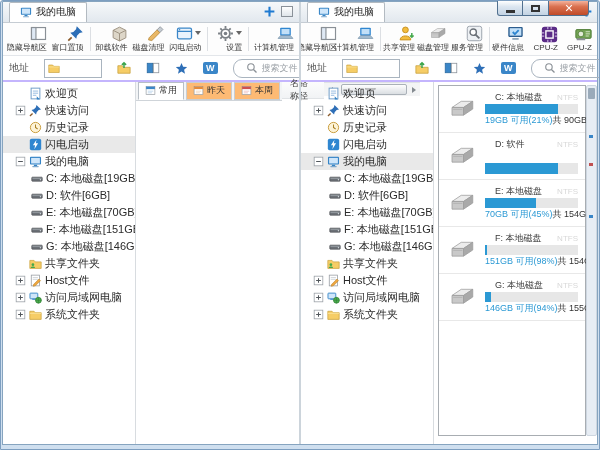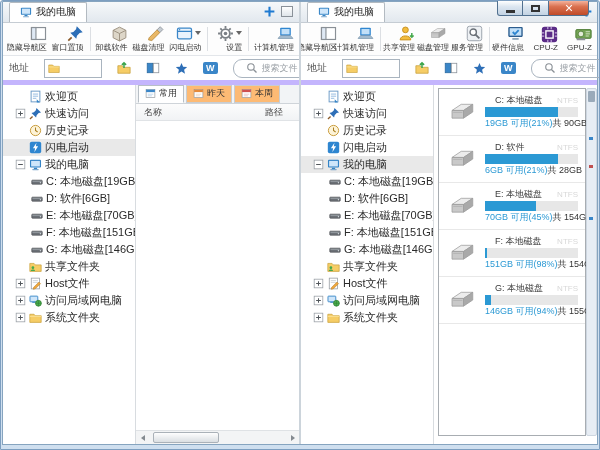--- a/index.html
+++ b/index.html
@@ -39,21 +39,21 @@
   
   .toolbar{height:30px;display:flex;align-items:stretch;padding:1px 2px;background:#fdfdfd;
     border-bottom:1px solid #e3e6ea;overflow:hidden}
   .tbtn{display:flex;flex-direction:column;align-items:flex-end;justify-content:center;gap:1px;padding:1px 3px;min-width:28px}
   .tbtn .lbl{font-size:8px;color:#333;white-space:nowrap}
   .irow{display:flex;align-items:center;gap:2px;height:16px}
   .caret{width:0;height:0;border-left:3px solid transparent;border-right:3px solid transparent;border-top:4px solid #666}
   .tsep{width:1px;background:#dcdfe3;margin:3px 3px;flex:none}
 
   
-  .addrbar{height:24px;display:flex;align-items:center;gap:15px;padding:0 6px;background:#fff;border-bottom:5px solid #c4b5fd}
+  .addrbar{height:24px;display:flex;align-items:center;gap:15px;padding:0 6px;background:#fff;border-bottom:2px solid #c4b5fd}
   .addr-lbl{font-size:10px;color:#555;white-space:nowrap}
   .addr-input{flex:1;height:17px;border:1px solid #a9b4bf;background:#fff;display:flex;align-items:center;gap:3px;padding:0 3px;min-width:50px}
   .addr-field{flex:1;border:none;outline:none;font-size:10px;min-width:10px;padding:0;background:transparent}
   .abtn{flex:none}
   .wbadge{font-size:9px;font-weight:bold;color:#fff;background:#3a86c8;border-radius:2px;padding:0 3px;line-height:12px;height:12px;flex:none}
   .searchbox{width:92px;height:17px;border:1px solid #a9b4bf;border-radius:9px;display:flex;align-items:center;padding:0 12px;gap:2px;flex:none}
   .search-field{flex:1;border:none;outline:none;font-size:9px;min-width:10px;color:#555;background:transparent}
   .search-field::placeholder{color:#9aa0a6}
   .xbtn{color:#b0b5ba;flex:none}
 
@@ -62,21 +62,21 @@
   .tree{width:132px;border-right:1px solid #d8dce0;padding-top:3px;overflow:hidden;flex:none}
   .trow{height:17px;display:flex;align-items:center;gap:3px;padding-left:12px;font-size:11px;color:#2b2b2b;white-space:nowrap}
   .trow.sel{background:#e9e9e9}
   .trow.lvl2{padding-left:28px}
   .exp{width:11px;height:11px;flex:none}
   .exp.blank{visibility:hidden}
   .ticon{flex:none}
   .tlabel{overflow:hidden}
 
   
-  .flist{flex:1;display:flex;flex-direction:column;min-width:0}
+  .flist{flex:1;display:flex;min-width:0}
   .ltabs{height:17px;display:flex;align-items:flex-end;background:#f2f4f6;border-bottom:1px solid #cfd4d9;padding:1px 2px 0}
   .ltab{display:flex;align-items:center;gap:3px;font-size:9px;padding:1px 6px 2px;border:1px solid #c8cdd2;color:#333;background:#fdba74;margin-left:2px;white-space:nowrap}
   .ltab.active{background:#fff;border-color:#b8bfc6;border-bottom-color:#fff;margin-left:0}
   .lhead{height:16px;display:flex;align-items:center;justify-content:space-between;padding:0 16px 0 8px;
     border-bottom:1px solid #e0e3e6;background:linear-gradient(#fcfcfc,#f1f3f5);font-size:9px;color:#444}
   .lbody{flex:1;background:#fff}
   .hscroll{height:13px;background:#f3f4f5;border-top:1px solid #dfe2e5;display:flex;align-items:center}
   .harrow{width:13px;height:13px;display:flex;align-items:center;justify-content:center;flex:none}
   .harrow.left::before{content:"";width:0;height:0;border-top:3.5px solid transparent;border-bottom:3.5px solid transparent;border-right:4.5px solid #848a90}
   .harrow.right{margin-left:auto}
@@ -790,24 +790,20 @@
                   </svg>
                 </span>
               <span class="d-main">
                 <span class="d-top">
                   <span class="d-name">D: 软件</span>
                   <span class="d-fs">NTFS</span>
                 </span>
                 <span class="d-bar">
                     <span class="d-fill" style="width: 79%;"></span>
                   </span>
-                <span class="d-stats">
-                  <span class="d-free">6GB 可用(21%)</span>
-                  <span class="d-total">共 28GB</span>
-                </span>
               </span>
             </div>
 
             <div class="drive-item">
               <span class="d-icon">
                   <svg class="dr3d">
                     <use href="#s-drive3d"></use>
                   </svg>
                 </span>
               <span class="d-main">

